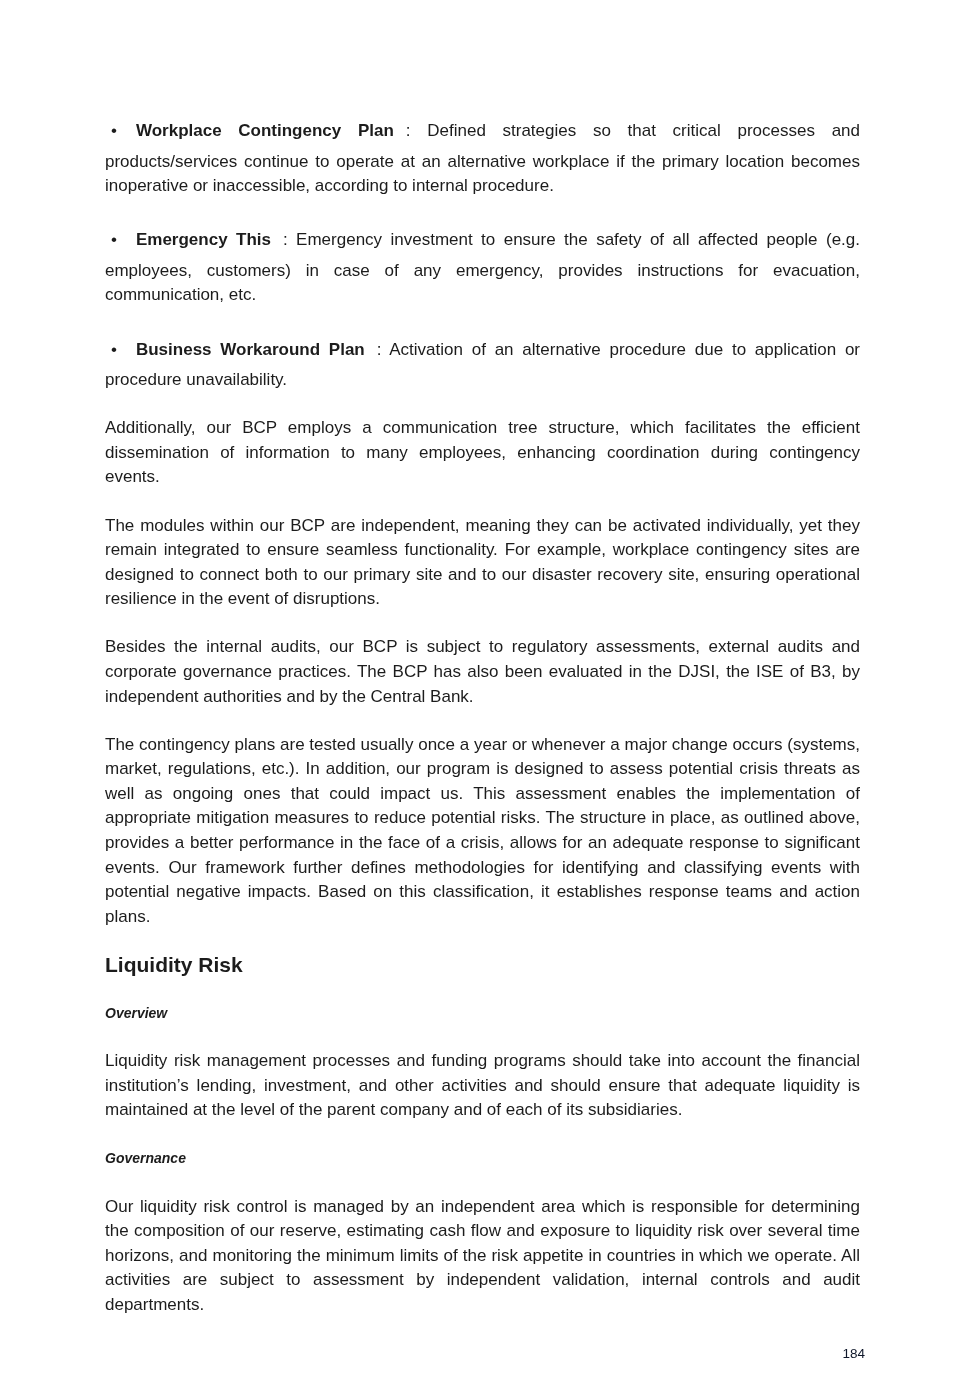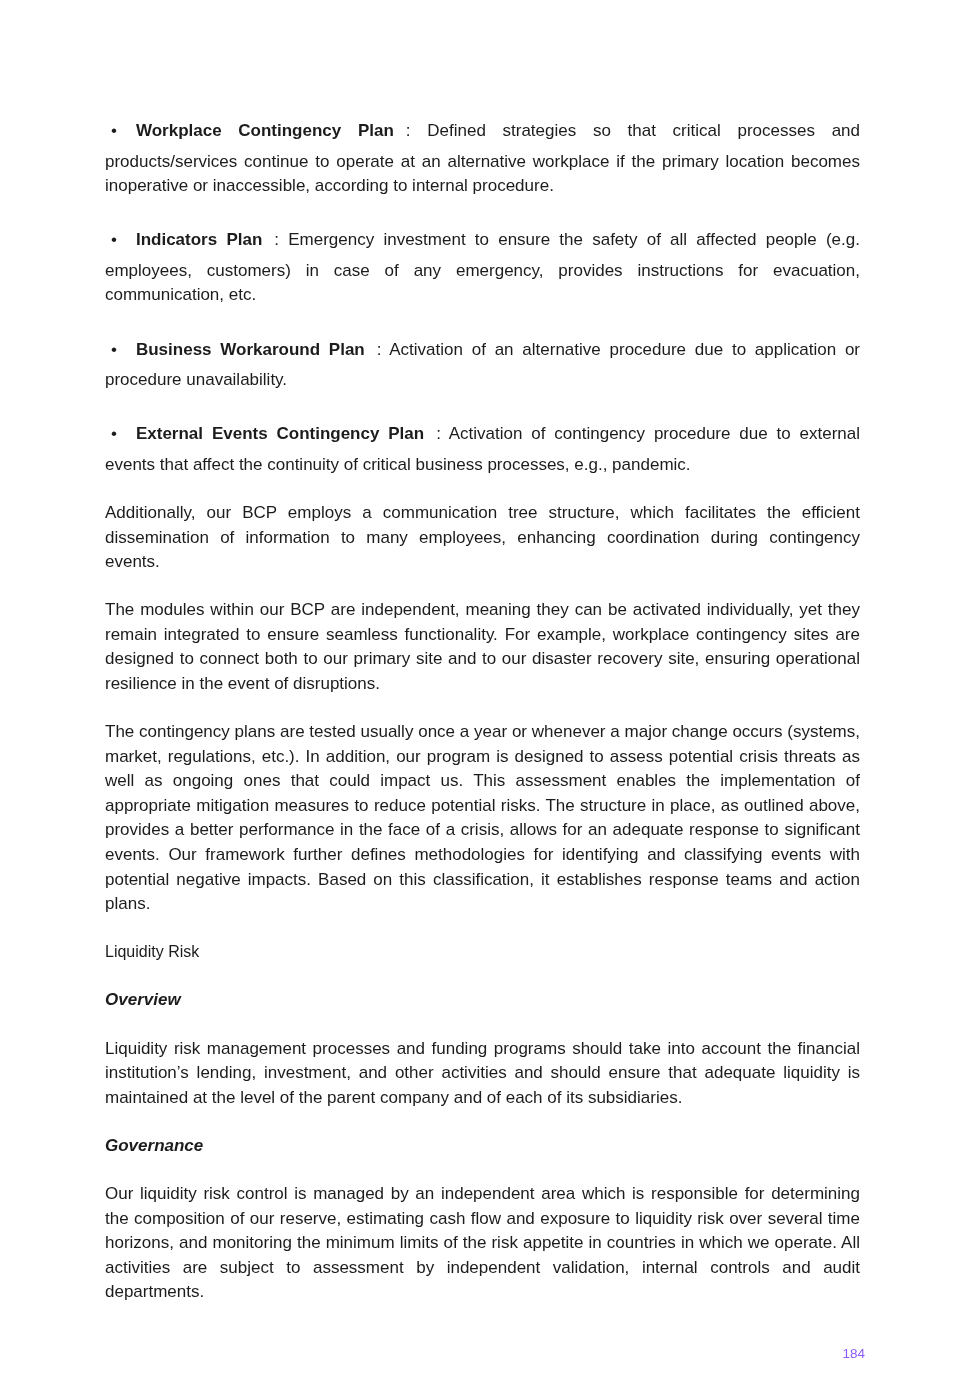--- a/index.html
+++ b/index.html
@@ -29,58 +29,58 @@
     text-align: justify;
     margin-bottom: 11.5px;
     color: #1c1c1c;
   }
   .bullet-marker {
     display: inline-block;
     margin-right: 7px;
   }
   .term { font-weight: bold; }
   .h-bold {
-    font-size: 16px;
+    font-size: 21px;
     line-height: 24.6px;
-    font-weight: normal;
+    font-weight: bold;
     margin-bottom: 11.5px;
   }
   .h-bold-italic {
-    font-size: 17px;
+    font-size: 14px;
     line-height: 24.6px;
     font-weight: bold;
     font-style: italic;
     margin-bottom: 11.5px;
   }
   .page-number {
     position: absolute;
     top: 1334px;
     right: 109px;
     font-size: 13.5px;
-    color: #8b5cf6;
+    color: #0f172a;
   }
 </style>
 </head>
 <body>
 
 <div class="page">
   <div class="content">
 
     <p class="para"><span class="bullet-marker">•</span><span class="term">Workplace Contingency Plan</span><span>: Defined strategies so that critical processes and products/services continue to operate at an alternative workplace if the primary location becomes inoperative or inaccessible, according to internal procedure.</span></p>
 
-    <p class="para"><span class="bullet-marker">•</span><span class="term">Indicators Plan</span><span>: Emergency investment to ensure the safety of all affected people (e.g. employees, customers) in case of any emergency, provides instructions for evacuation, communication, etc.</span></p>
+    <p class="para"><span class="bullet-marker">•</span><span class="term">Emergency This</span><span>: Emergency investment to ensure the safety of all affected people (e.g. employees, customers) in case of any emergency, provides instructions for evacuation, communication, etc.</span></p>
 
     <p class="para"><span class="bullet-marker">•</span><span class="term">Business Workaround Plan</span><span>: Activation of an alternative procedure due to application or procedure unavailability.</span></p>
 
-    <p class="para"><span class="bullet-marker">•</span><span class="term">External Events Contingency Plan</span><span>: Activation of contingency procedure due to external events that affect the continuity of critical business processes, e.g., pandemic.</span></p>
 
     <p class="para">Additionally, our BCP employs a communication tree structure, which facilitates the efficient dissemination of information to many employees, enhancing coordination during contingency events.</p>
 
     <p class="para">The modules within our BCP are independent, meaning they can be activated individually, yet they remain integrated to ensure seamless functionality. For example, workplace contingency sites are designed to connect both to our primary site and to our disaster recovery site, ensuring operational resilience in the event of disruptions.</p>
 
+    <p class="para">Besides the internal audits, our BCP is subject to regulatory assessments, external audits and corporate governance practices. The BCP has also been evaluated in the DJSI, the ISE of B3, by independent authorities and by the Central Bank.</p>
 
     <p class="para">The contingency plans are tested usually once a year or whenever a major change occurs (systems, market, regulations, etc.). In addition, our program is designed to assess potential crisis threats as well as ongoing ones that could impact us. This assessment enables the implementation of appropriate mitigation measures to reduce potential risks. The structure in place, as outlined above, provides a better performance in the face of a crisis, allows for an adequate response to significant events. Our framework further defines methodologies for identifying and classifying events with potential negative impacts. Based on this classification, it establishes response teams and action plans.</p>
 
     <h2 class="h-bold">Liquidity Risk</h2>
 
     <h3 class="h-bold-italic">Overview</h3>
 
     <p class="para">Liquidity risk management processes and funding programs should take into account the financial institution’s lending, investment, and other activities and should ensure that adequate liquidity is maintained at the level of the parent company and of each of its subsidiaries.</p>
 
     <h3 class="h-bold-italic">Governance</h3>

